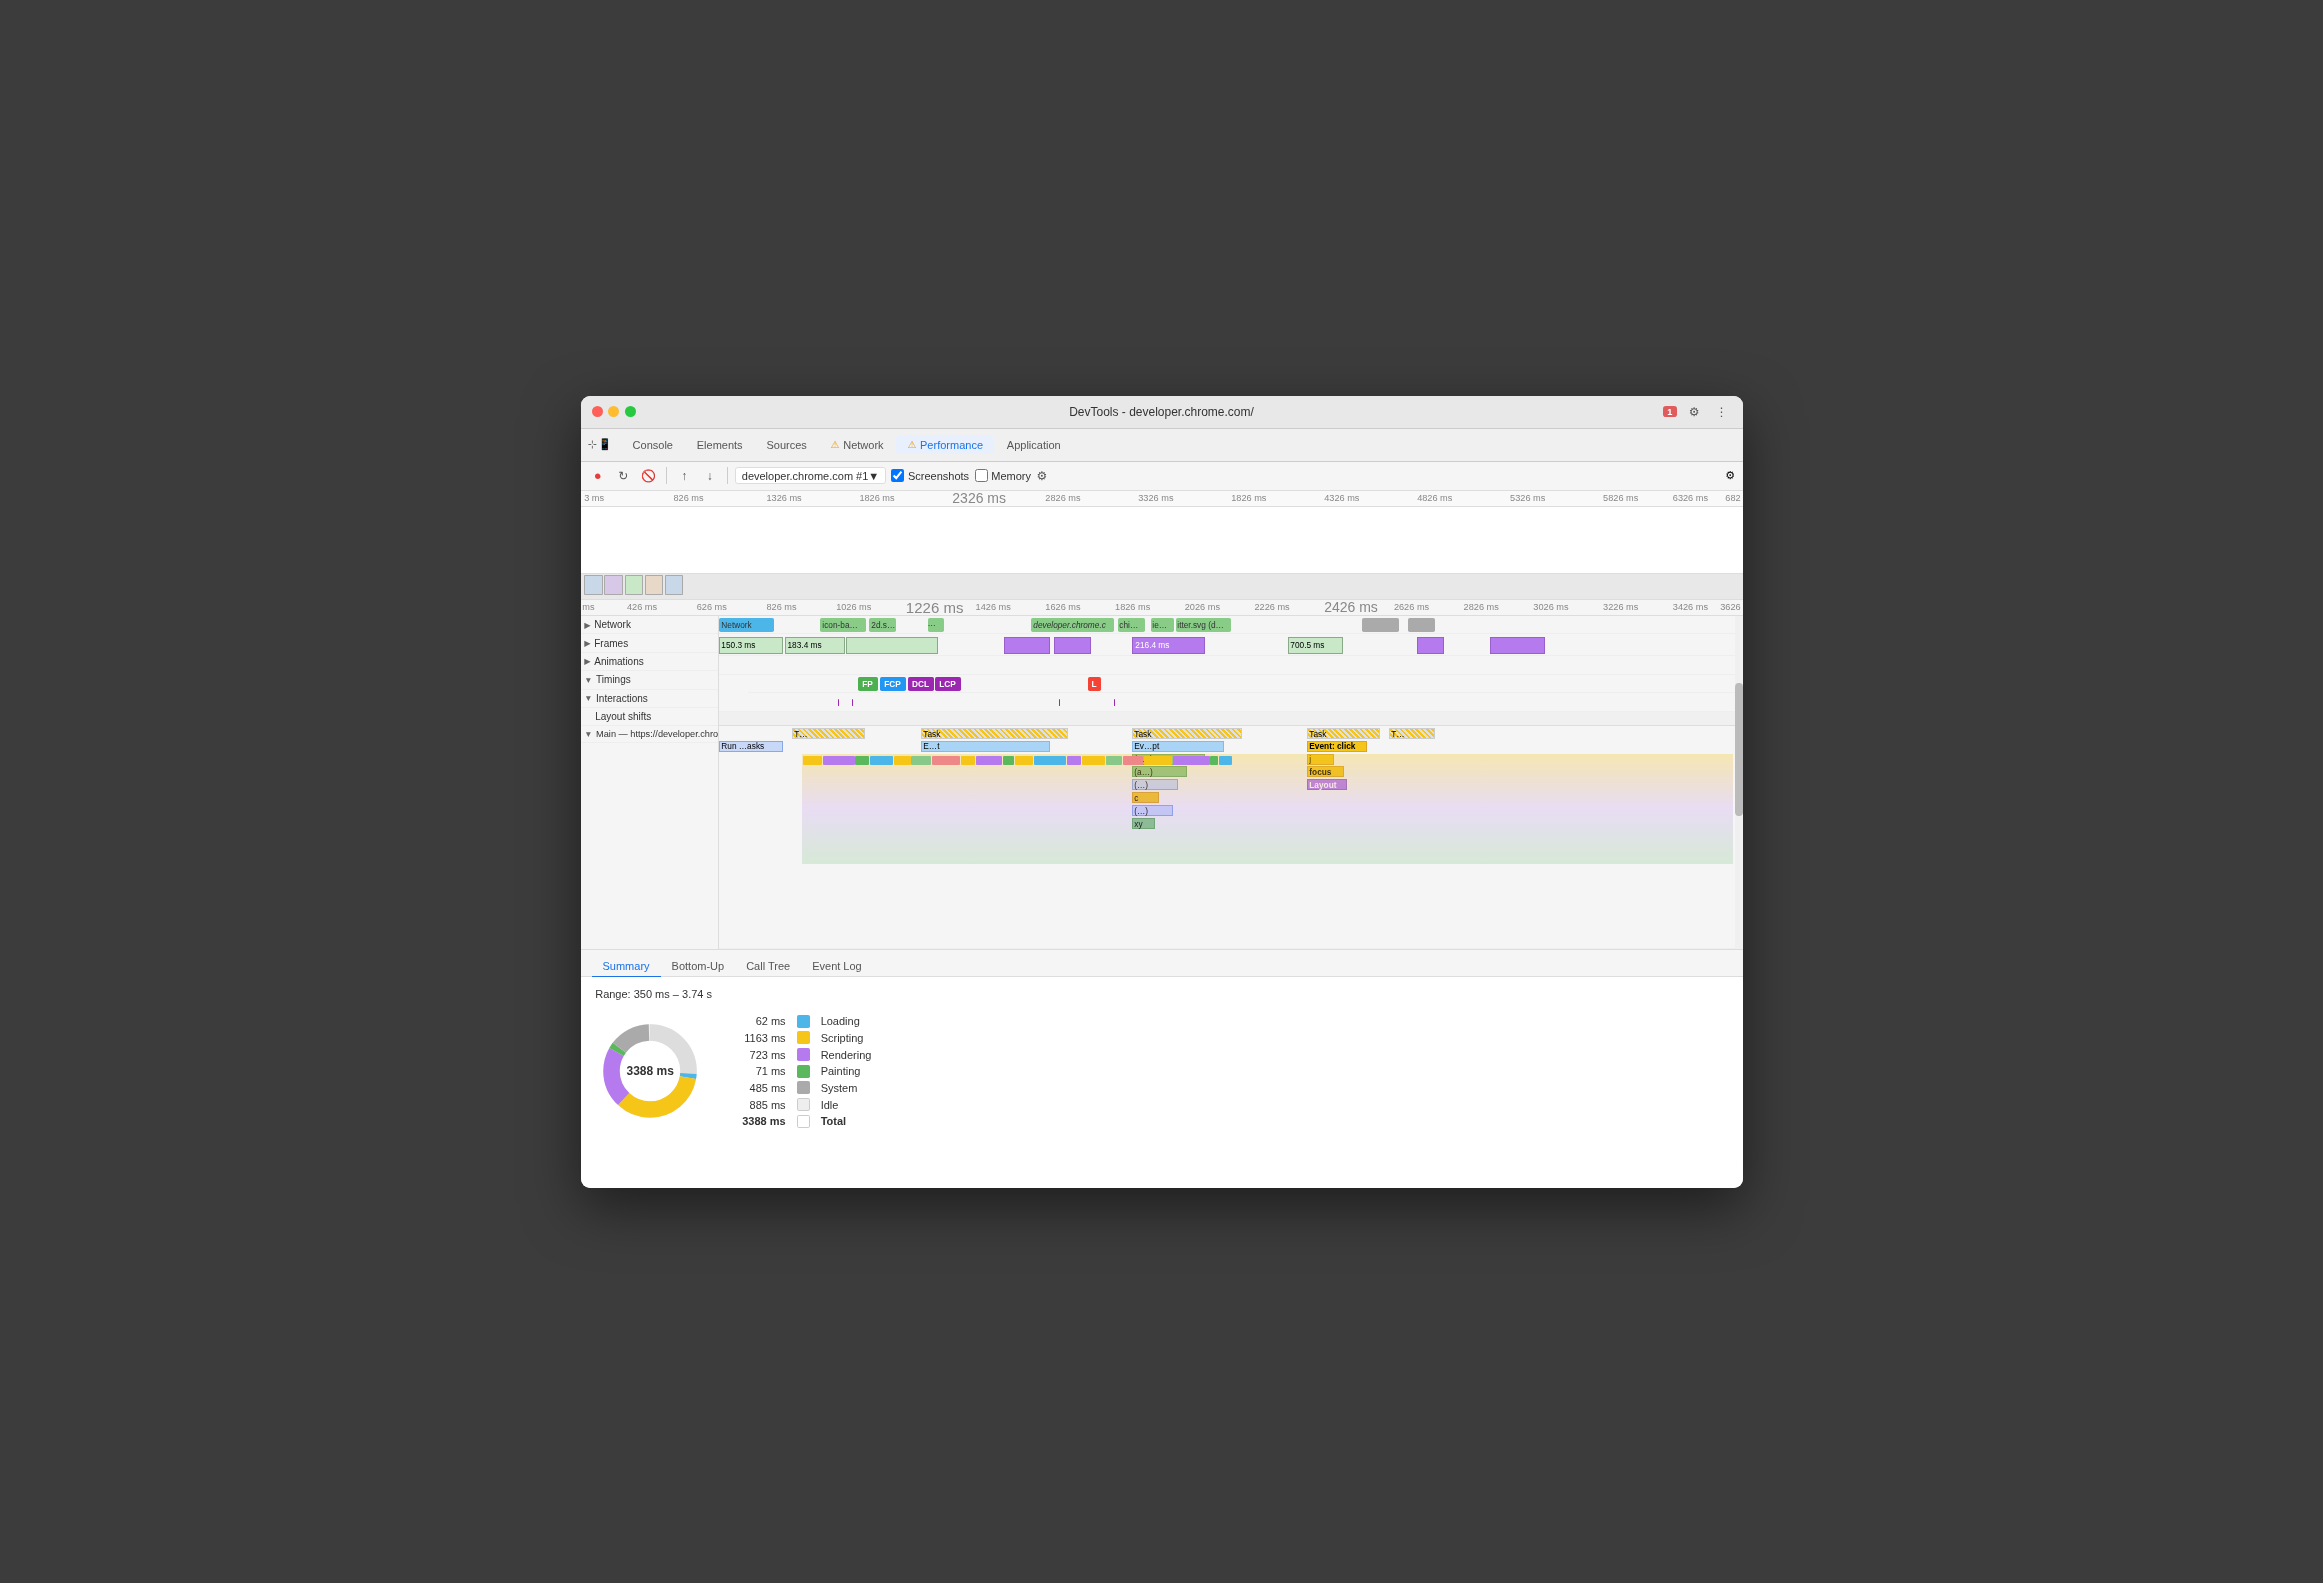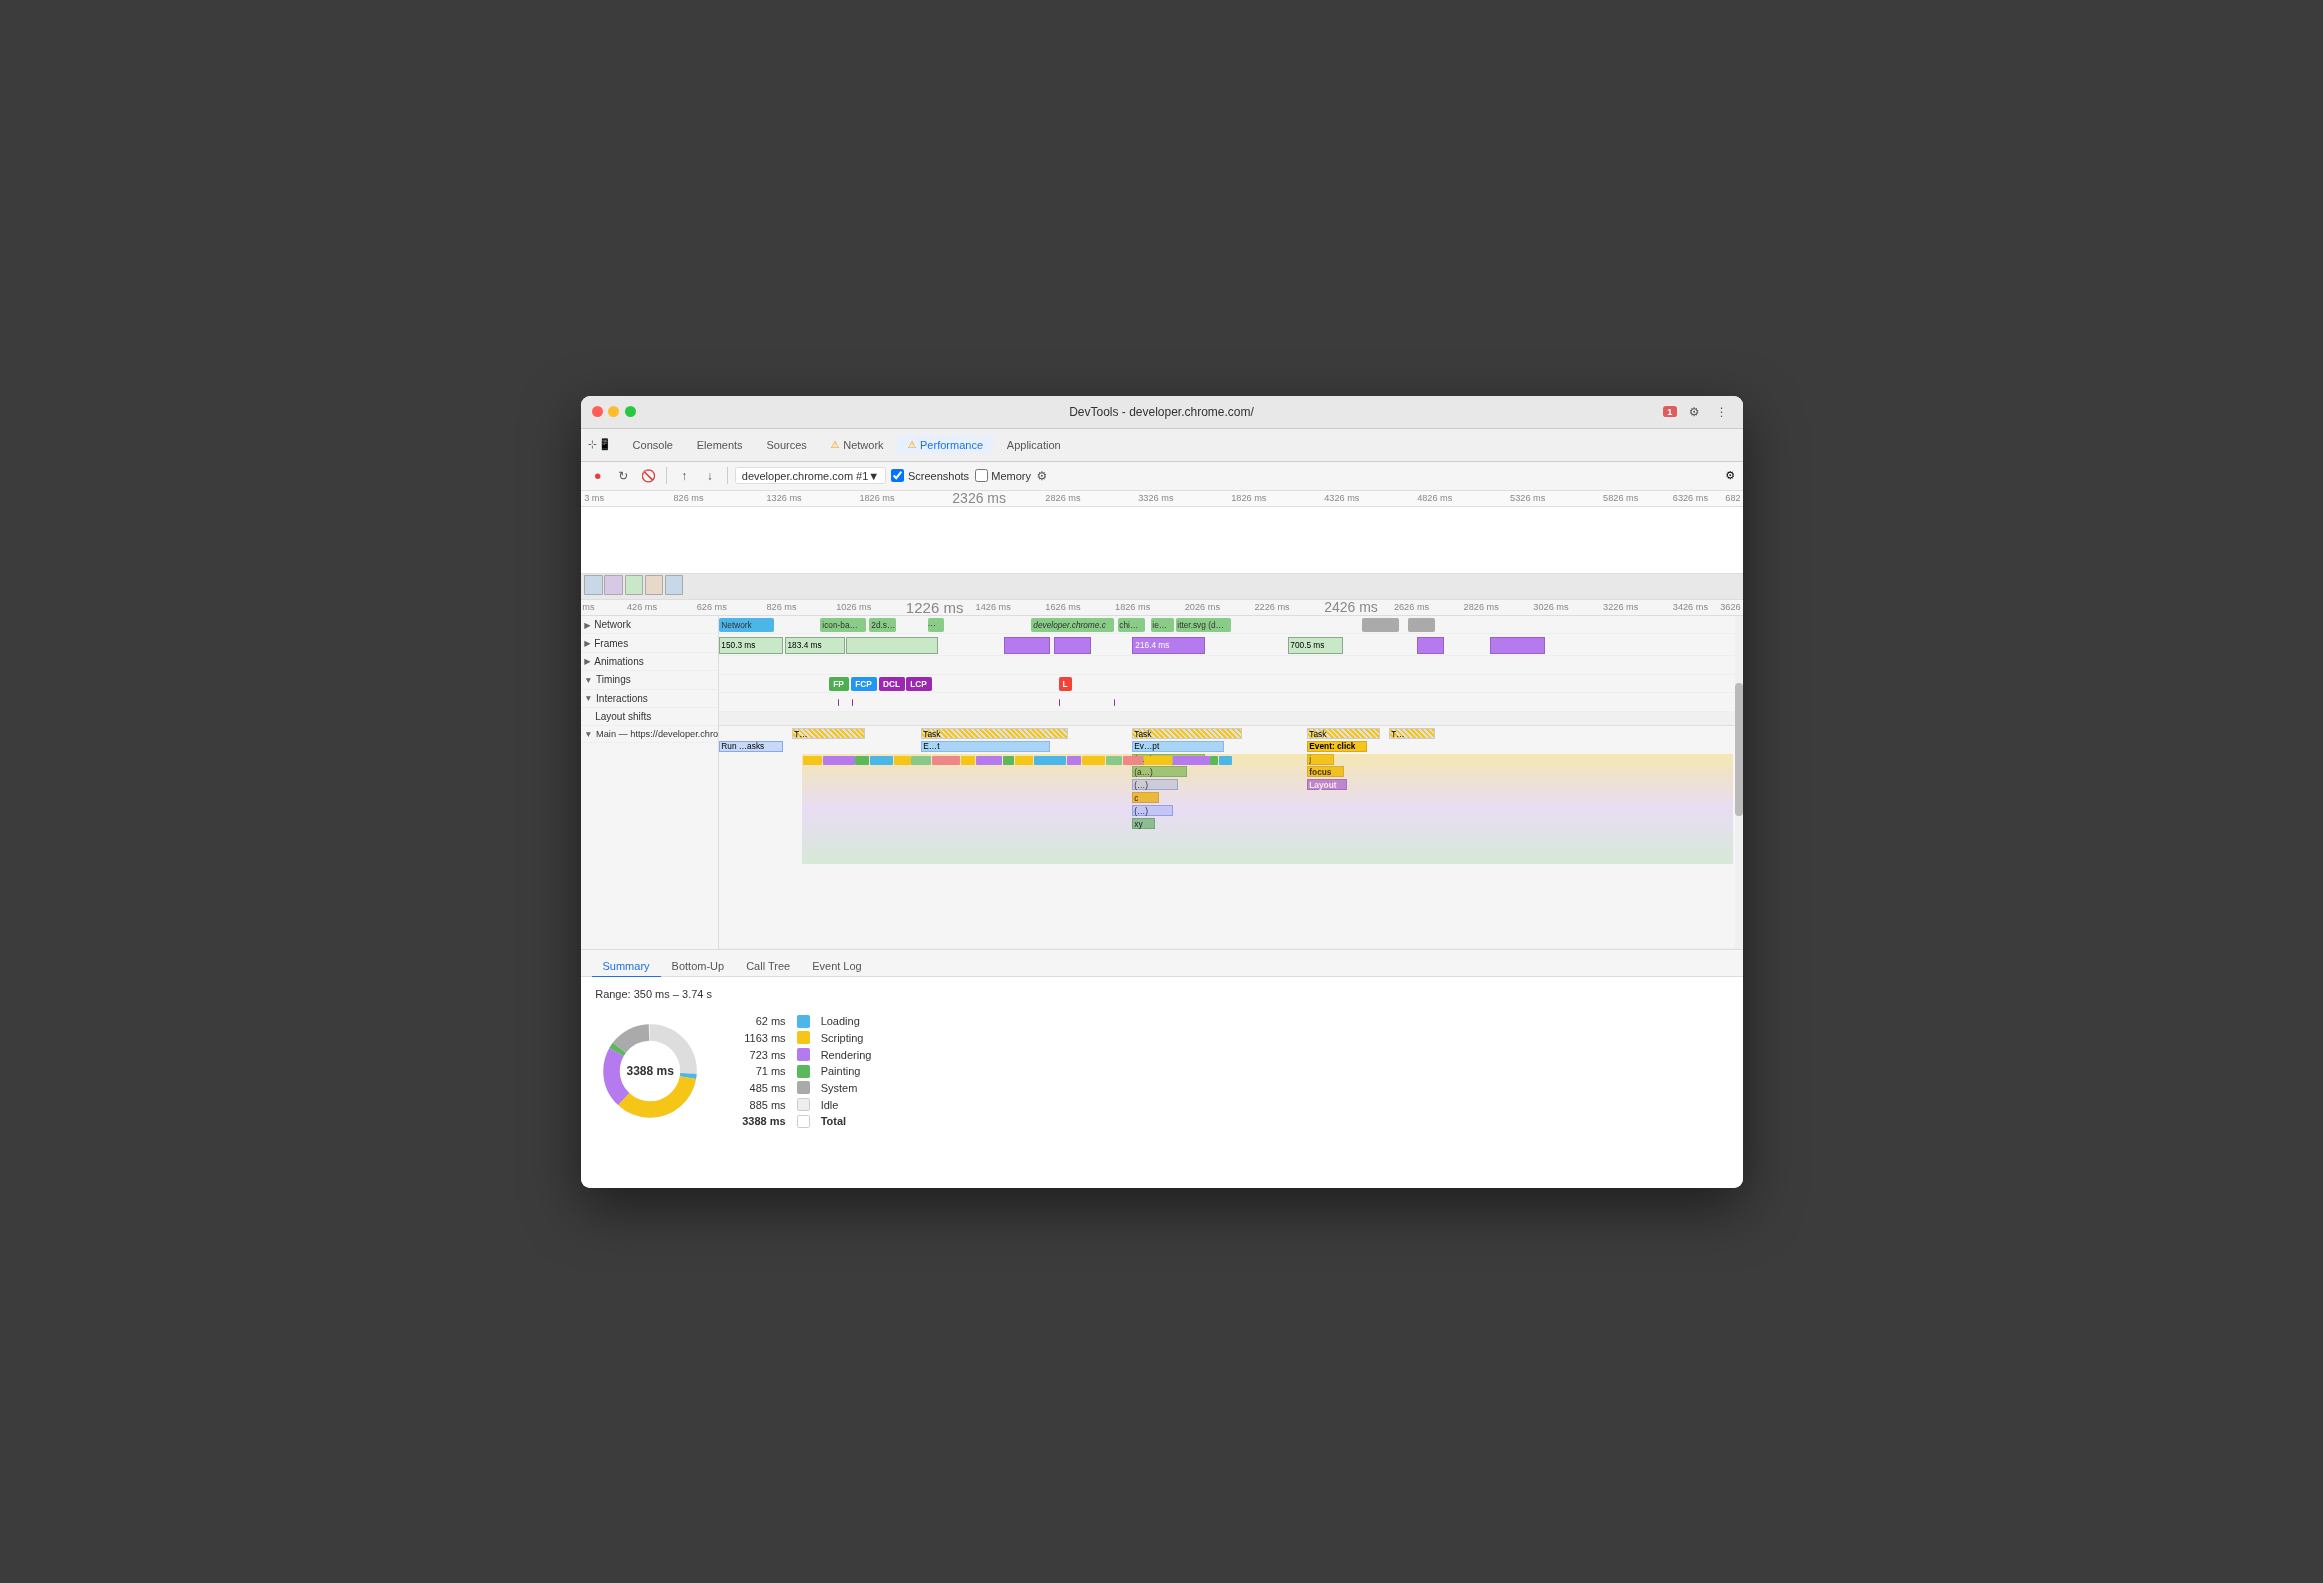--- a/index.html
+++ b/index.html
@@ -277,20 +277,21 @@
       position: relative;
       overflow: hidden;
       flex-shrink: 0;
     }
     .timing-row {
       height: 18.4px;
       border-bottom: 0.9px solid #eee;
       position: relative;
       overflow: hidden;
       flex-shrink: 0;
+      margin-left: 29px;
     }
     .interaction-row {
       height: 22px;
       border-bottom: 0.9px solid #eee;
       position: relative;
       overflow: hidden;
       flex-shrink: 0;
     }
     .layout-row {
       height: 18.4px;

